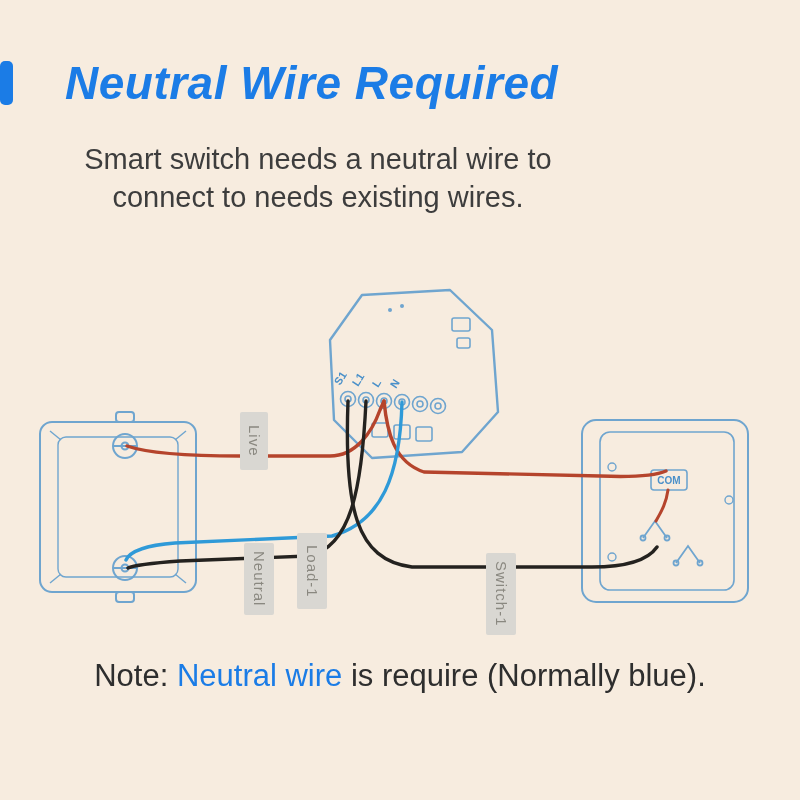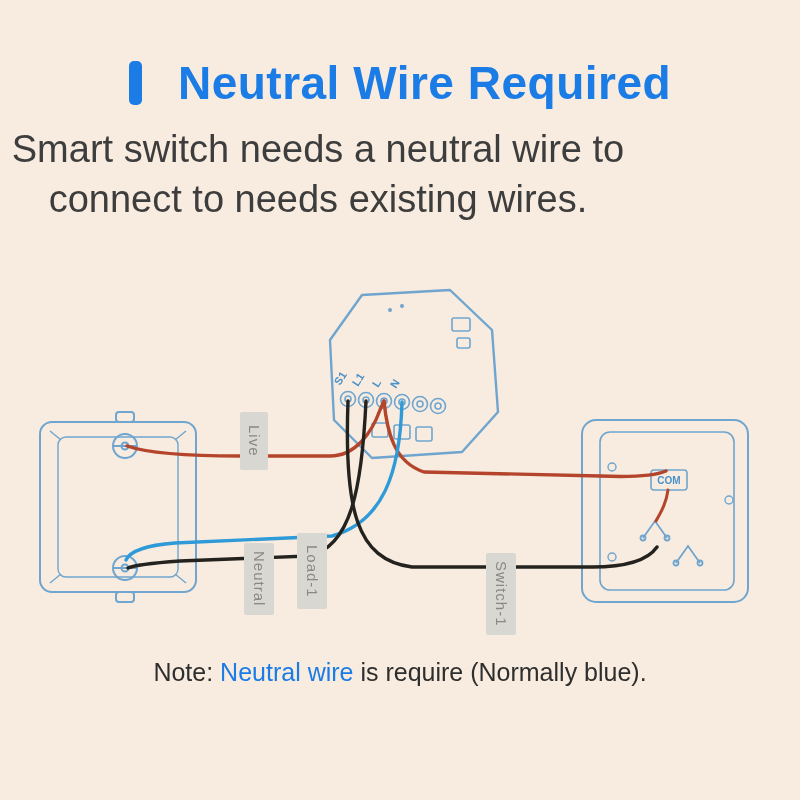--- a/index.html
+++ b/index.html
@@ -1,42 +1,42 @@
 <!DOCTYPE html>
 <html><head>
 <meta charset="utf-8">
 <style>
   html,body{margin:0;padding:0;background:#f7ecdf;}
   .stage{
     position:relative;width:800px;height:800px;background:#f7ecdf;
     font-family:"Liberation Sans", sans-serif;overflow:hidden;margin:0 auto;
   }
   
-  .header{position:absolute;top:56px;left:0;width:800px;display:flex;justify-content:center;align-items:center;gap:36px;}
+  .header{position:absolute;top:56px;left:0;width:800px;display:flex;align-items:center;gap:52px;font-style:italic;}
   .accent-bar{width:13px;height:44px;border-radius:5px;background:#1b7ce6;flex:0 0 auto;}
   .title{margin:0;font-size:46px;font-weight:700;color:#1b7ce6;letter-spacing:.5px;white-space:nowrap;}
   
-  .subtitle{position:absolute;top:124px;left:0;width:636px;margin:0;text-align:center;
-    font-size:38px;line-height:1.32;color:#3d3d3d;font-weight:500;}
+  .subtitle{position:absolute;top:140px;left:0;width:636px;margin:0;text-align:center;
+    font-size:29px;line-height:1.32;color:#3d3d3d;font-weight:500;}
   
   .diagram{position:absolute;top:260px;left:0;width:800px;height:400px;}
   .diagram svg{position:absolute;left:0;top:0;}
   .tag{
     position:absolute;background:#d9d7d2;color:#8a8880;border-radius:2px;
     writing-mode:vertical-rl;text-orientation:mixed;
     display:flex;align-items:center;justify-content:center;
     font-size:15px;letter-spacing:1px;font-weight:500;
   }
   .tag-live{left:240px;top:152px;width:28px;height:58px;}
   .tag-neutral{left:244px;top:283px;width:30px;height:72px;}
   .tag-load1{left:297px;top:273px;width:30px;height:76px;}
   .tag-switch1{left:486px;top:293px;width:30px;height:82px;}
   
   .note{position:absolute;top:658px;left:0;width:800px;margin:0;text-align:center;
-    font-size:25px;color:#2e2e2e;font-weight:500;}
+    font-size:31px;color:#2e2e2e;font-weight:500;}
   .note .hl{color:#1b7ce6;}
   .svg-text{font-family:"Liberation Sans", sans-serif;}
 </style>
 </head>
 <body>
 
 <div class="stage">
 
   <div class="header">
     <span class="accent-bar"></span>

